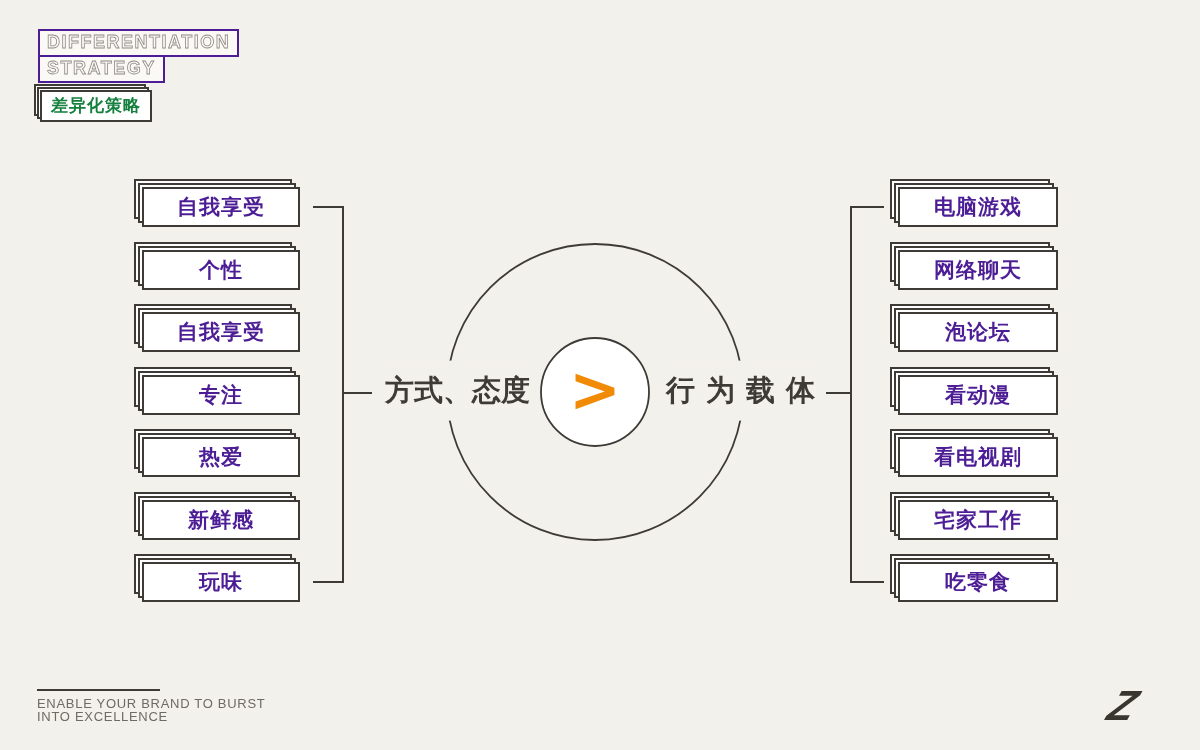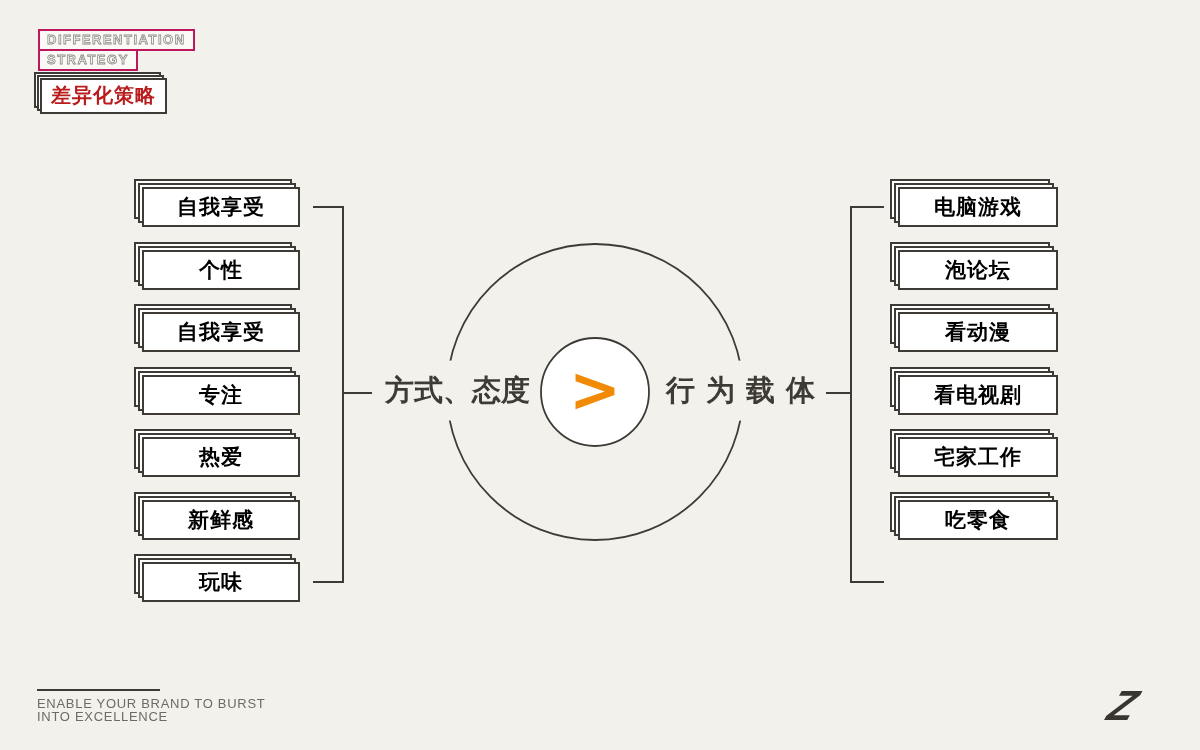--- a/index.html
+++ b/index.html
@@ -9,35 +9,35 @@
     font-family:"Liberation Sans","DejaVu Sans",sans-serif;
     overflow:hidden;
     position:relative;
   }
   .page{position:absolute;inset:0;}
 
   
   .header{position:absolute;left:38px;top:29px;}
   .en-box{
     display:block;width:fit-content;
-    border:2px solid #be185d;background:#faf9f5;
+    border:2px solid #4c1d95;background:#faf9f5;
     padding:1px 7px 2px 7px;
-    font-size:13px;font-weight:700;letter-spacing:1.5px;
+    font-size:18px;font-weight:700;letter-spacing:1.5px;
     color:#9a968f;
   }
   @supports (-webkit-text-stroke:1px #8f8b85){
     .en-box{color:transparent;-webkit-text-stroke:0.8px #8f8b85;}
   }
   .en-box + .en-box{margin-top:-2px;}
   .cn-box{
     position:relative;margin-top:7px;margin-left:2px;
     display:block;width:fit-content;
     border:2px solid #3e3b37;background:#ffffff;
     padding:2px 9px 3px 9px;
-    font-size:20px;font-weight:700;color:#b91c1c;
+    font-size:17px;font-weight:700;color:#15803d;
     letter-spacing:1px;
   }
   .cn-box::before,.cn-box::after{
     content:"";position:absolute;inset:-2px;background:#fff;
     border:2px solid #3e3b37;
   }
   .cn-box::before{transform:translate(-3px,-3px);z-index:-1;}
   .cn-box::after{transform:translate(-6px,-6px);z-index:-2;}
 
   
@@ -55,21 +55,21 @@
     background:#ffffff;border:2px solid #3e3b37;
     display:flex;align-items:center;justify-content:center;
   }
   .card::before,.card::after{
     content:"";position:absolute;inset:-2px;background:#fff;
     border:2px solid #3e3b37;
   }
   .card::before{transform:translate(-4px,-4px);z-index:-1;}
   .card::after{transform:translate(-8px,-8px);z-index:-2;}
   .card-label{
-    font-size:21px;font-weight:700;color:#000000;letter-spacing:1px;
+    font-size:21px;font-weight:700;color:#4c1d95;letter-spacing:1px;
     white-space:nowrap;
   }
 
   
   .center-label{
     position:absolute;top:393px;transform:translateY(-54%);
     background:#f3f1eb;z-index:3;
     font-size:29px;font-weight:700;color:#3e3b37;
     white-space:nowrap;padding:10px 8px;
   }
@@ -158,20 +158,23 @@
         <span class="card-label">玩味</span>
       </div>
     </div>
 
   <div class="column column-right">
 
       <div class="card">
         <span class="card-label">电脑游戏</span>
       </div>
 
+      <div class="card">
+        <span class="card-label">网络聊天</span>
+      </div>
 
       <div class="card">
         <span class="card-label">泡论坛</span>
       </div>
 
       <div class="card">
         <span class="card-label">看动漫</span>
       </div>
 
       <div class="card">

